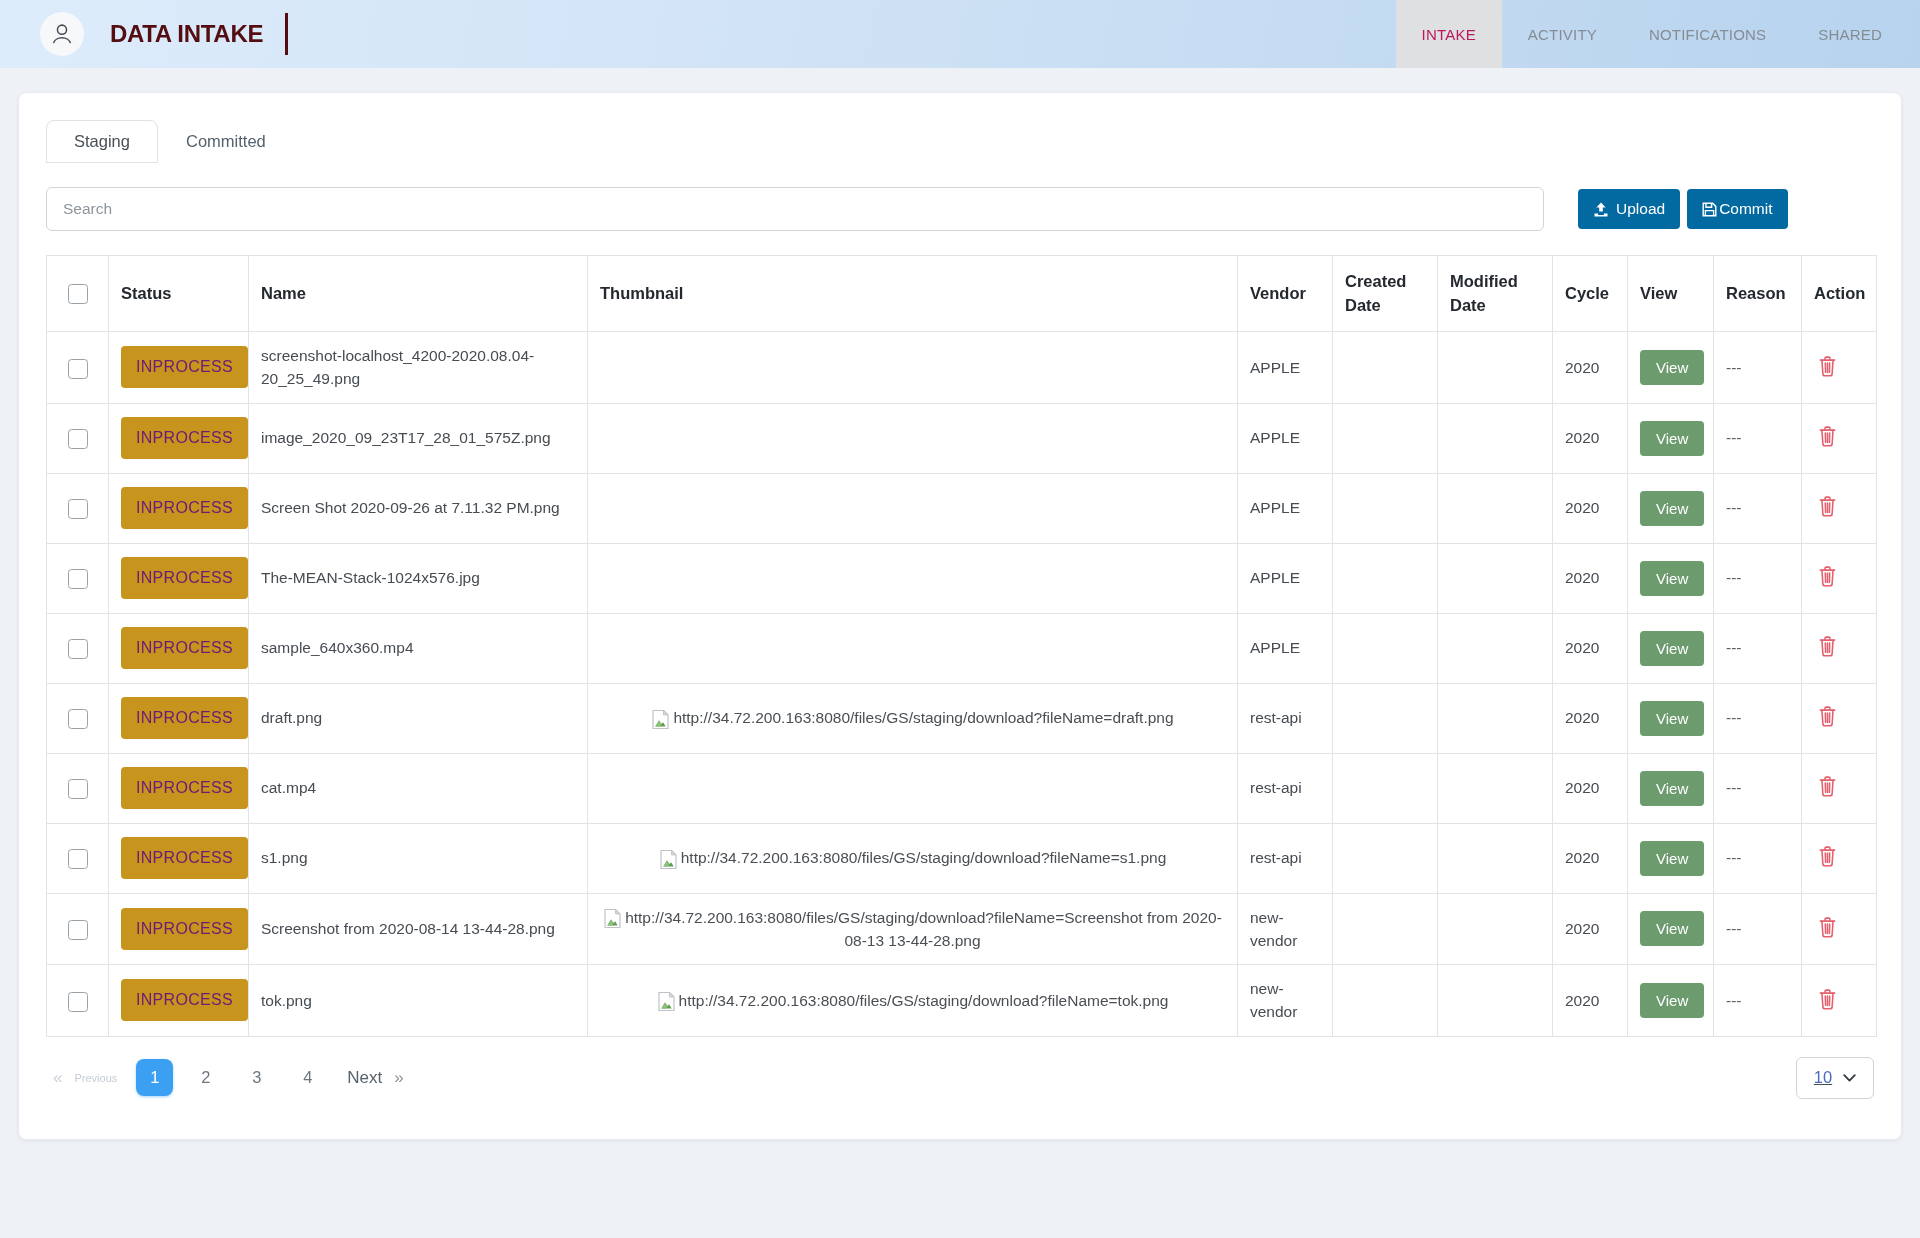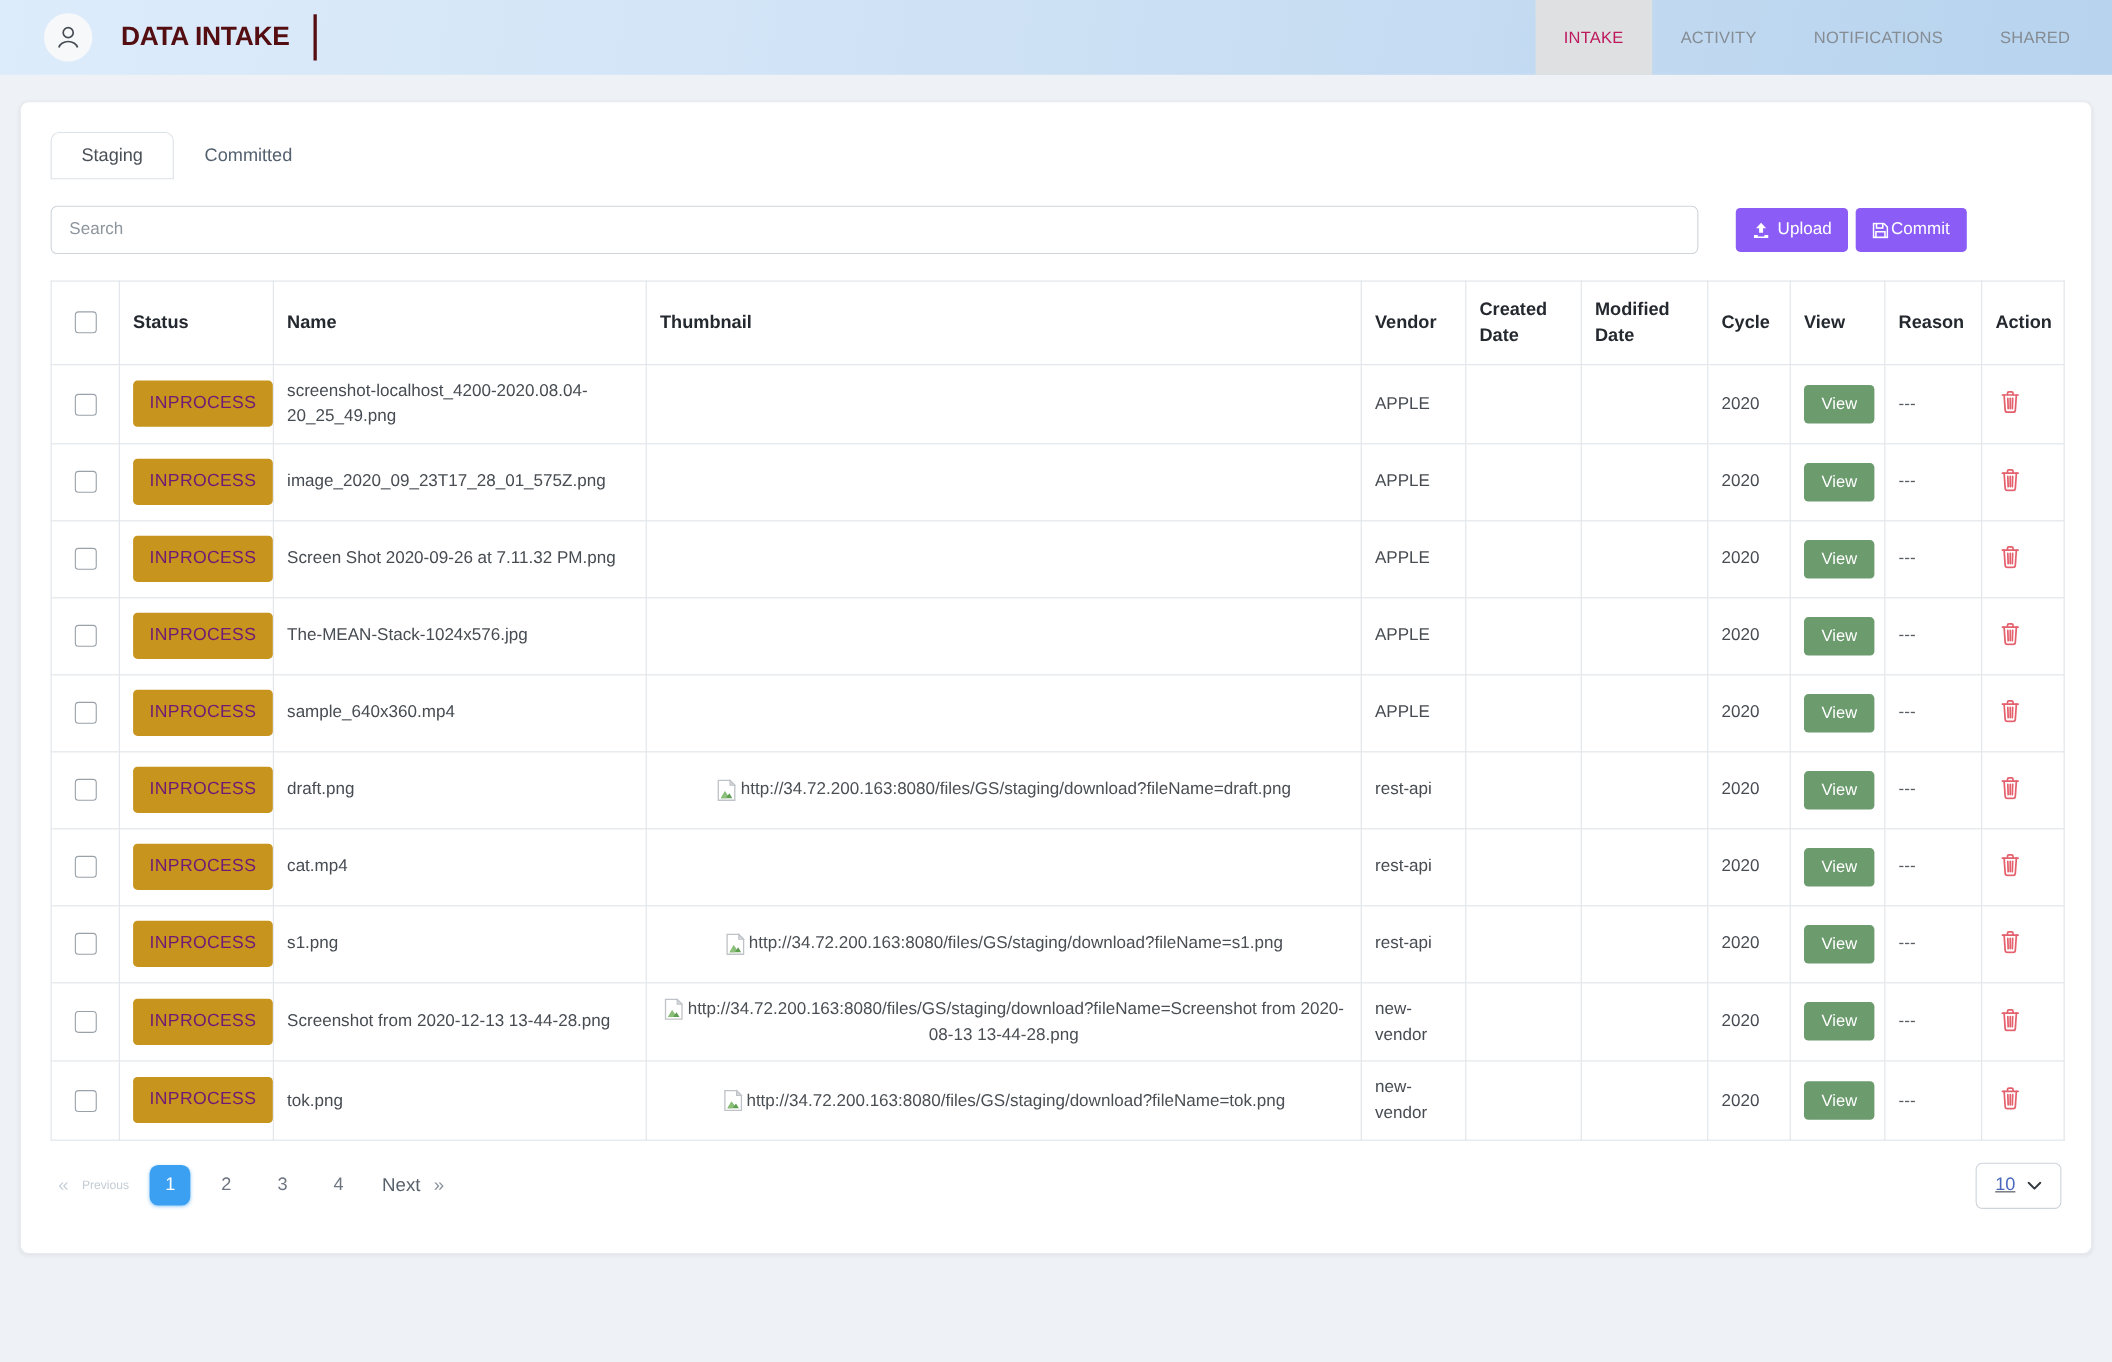--- a/index.html
+++ b/index.html
@@ -62,21 +62,21 @@
   .search-row { margin-top:24px; display:flex; align-items:center; }
   .search-input {
     width:1498px; height:44px;
     border:1px solid #cfd5db; border-radius:6px;
     padding:0 16px; font-size:15.5px; color:#495057;
     font-family:inherit; outline:none; background:#fff;
   }
   .search-input::placeholder { color:#8d959d; }
   .toolbar { display:flex; margin-left:34px; gap:7px; }
   .btn-green {
-    background:#8b5cf6; color:#fff; border:none; border-radius:4px;
+    background:#0369a1; color:#fff; border:none; border-radius:4px;
     height:40px; padding:0 15px; font-size:15.5px; font-family:inherit;
     display:inline-flex; align-items:center; cursor:pointer; white-space:nowrap;
   }
   .btn-green .ico { margin-right:7px; display:inline-flex; }
   .btn-green .ico.tight { margin-right:2px; }
 
   
   table { margin-top:24px; width:1830px; border-collapse:collapse; table-layout:fixed; }
   th, td { border:1px solid #e0e4e8; vertical-align:middle; }
   th {
@@ -484,21 +484,21 @@
       </button>
     </td>
   </tr>
         <tr>
     <td class="c-check">
       <input type="checkbox" style="">
     </td>
     <td class="c-status">
       <span class="badge">INPROCESS</span>
     </td>
-    <td class="c-name">Screenshot from 2020-12-13 13-44-28.png</td>
+    <td class="c-name">Screenshot from 2020-08-14 13-44-28.png</td>
     <td class="c-thumb">
       <span class="thumb-wrap" style="display: inline;">
         <svg width="19" height="21" viewBox="0 0 19 21">
           <path d="M2 1.5 H12.6 L17 5.9 V19.5 H2 Z" fill="#fff" stroke="#bfc3c7" stroke-width="1.2"></path>
           <path d="M12.6 1.5 L17 5.9 H12.6 Z" fill="#d7dadd" stroke="#bfc3c7" stroke-width="1"></path>
           <path d="M4.3 17.6 L8 11.4 L10.6 15.1 L12.1 13.2 L14.7 17.6 Z" fill="#5f9e52"></path>
           <path d="M4.3 17.6 L8 11.4 L10.6 15.1 L9.1 17.6 Z" fill="#8cc07a"></path>
         </svg><span>http://34.72.200.163:8080/files/GS/staging/download?fileName=Screenshot from 2020-08-13 13-44-28.png</span>
       </span>
     </td>

